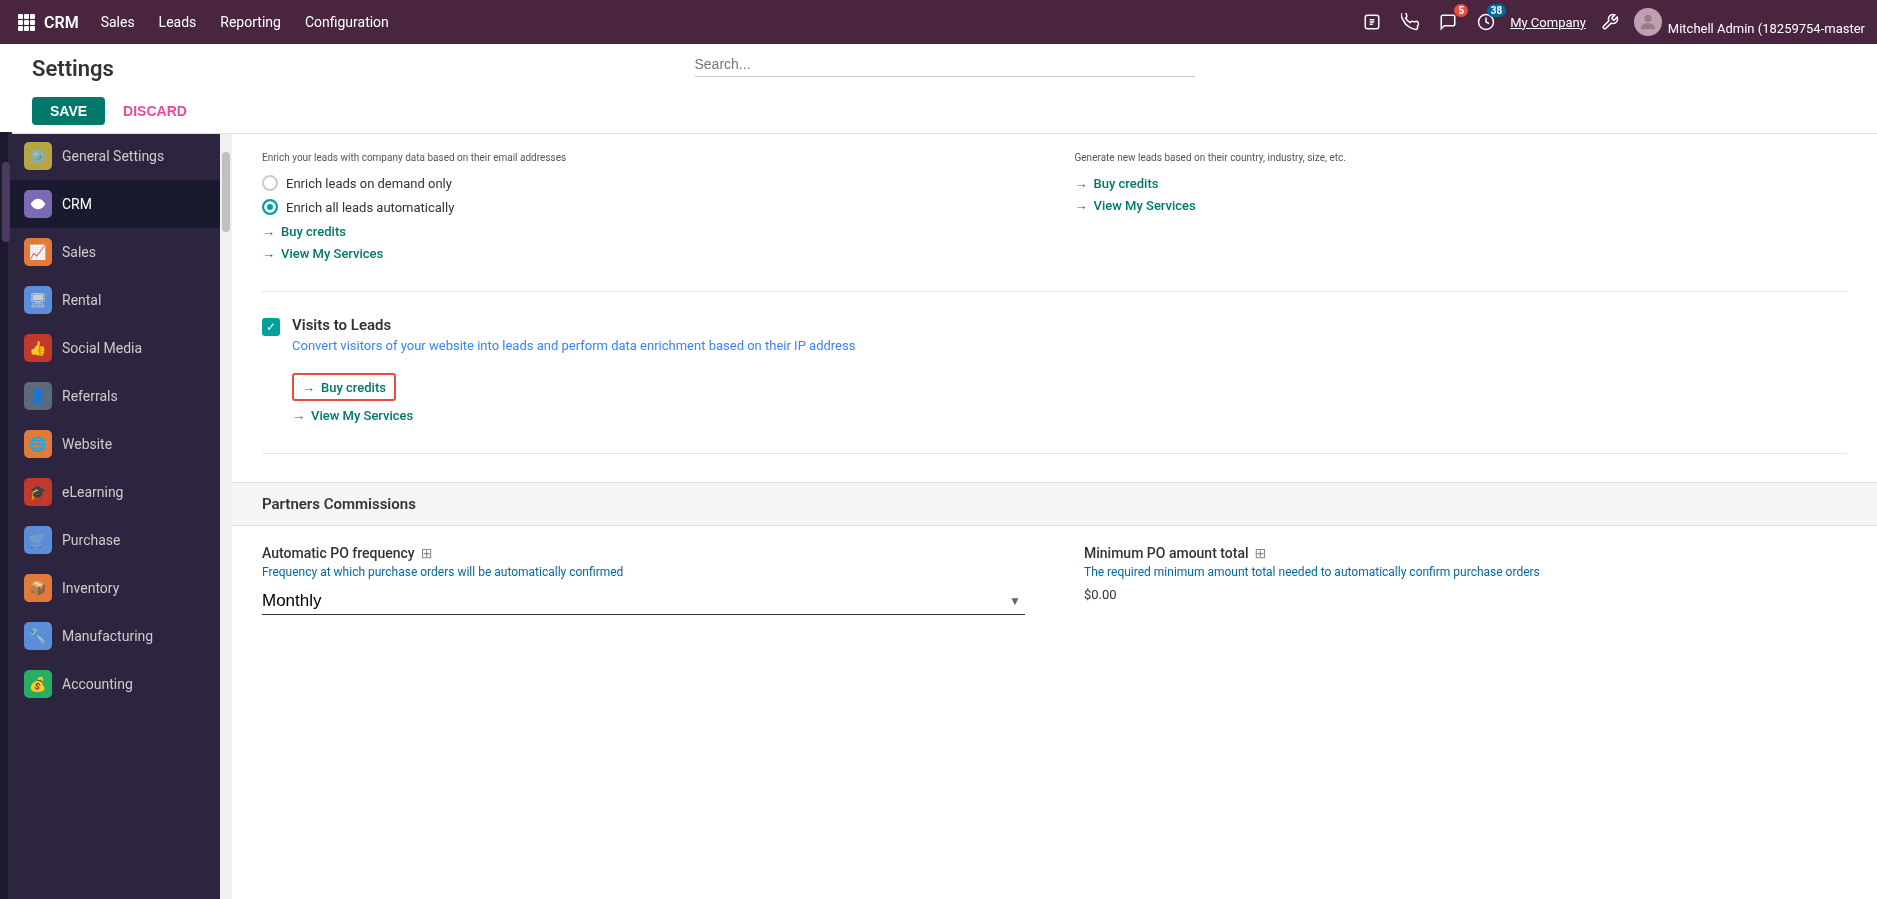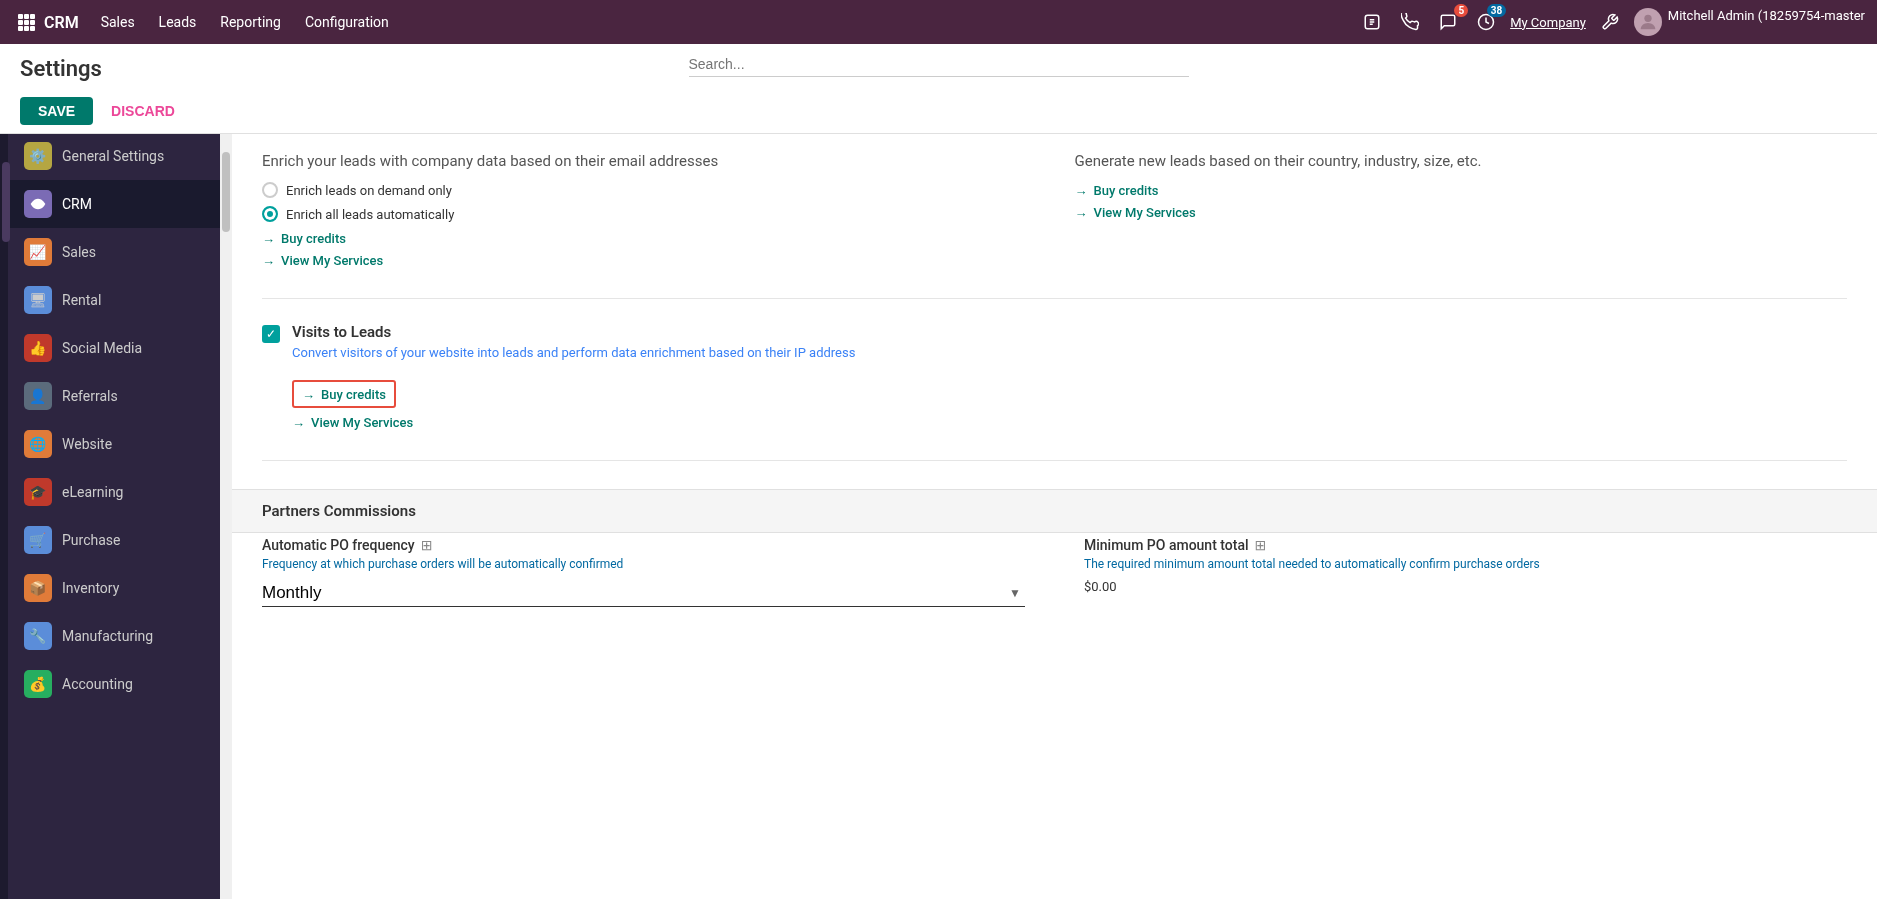--- a/index.html
+++ b/index.html
@@ -20,28 +20,28 @@
     }
     .topnav-grid-icon { display: flex; align-items: center; justify-content: center; width: 28px; height: 28px; cursor: pointer; }
     .topnav-app-name { font-size: 16px; font-weight: 600; margin-right: 8px; }
     .topnav-menu-item { padding: 4px 10px; font-size: 14px; cursor: pointer; border-radius: 4px; }
     .topnav-spacer { flex: 1; }
     .topnav-right { display: flex; align-items: center; gap: 10px; }
     .topnav-icon-btn { position: relative; cursor: pointer; display: flex; align-items: center; justify-content: center; width: 28px; height: 28px; }
     .badge { position: absolute; top: -4px; right: -6px; background: #e74c3c; color: #fff; border-radius: 10px; font-size: 10px; padding: 1px 4px; font-weight: 700; }
     .badge-teal { background: #0369a1; }
     .topnav-company { font-size: 13px; cursor: pointer; text-decoration: underline; }
-    .topnav-user { font-size: 13px; cursor: pointer; display: flex; align-items: flex-start; gap: 6px; }
+    .topnav-user { font-size: 13px; cursor: pointer; display: flex; align-items: flex-end; gap: 6px; }
     .avatar { width: 28px; height: 28px; border-radius: 50%; background: #c0a0b0; display: flex; align-items: center; justify-content: center; overflow: hidden; }
 
     
     .settings-header {
       position: fixed;
       top: 44px;
-      left: 0; right: 0;
+      left: 12px; right: 0;
       background: #fff;
       padding: 12px 20px 0 20px;
       z-index: 90;
       border-bottom: 1px solid #e0e0e0;
     }
     .settings-title { font-size: 22px; font-weight: 600; margin-bottom: 8px; }
     .search-bar {
       position: absolute;
       top: 12px;
       left: 50%;
@@ -150,21 +150,21 @@
 
     
     .section-top {
       display: flex;
       gap: 40px;
       padding-bottom: 24px;
       border-bottom: 1px solid #e5e5e5;
       margin-bottom: 24px;
     }
     .section-col { flex: 1; }
-    .section-desc { color: #555; font-size: 15px; margin-bottom: 12px; }
+    .section-desc { color: #555; font-size: 10px; margin-bottom: 12px; }
 
     .radio-option { display: flex; align-items: center; gap: 8px; margin-bottom: 8px; font-size: 13px; }
     .radio-circle { width: 16px; height: 16px; border-radius: 50%; border: 2px solid #ccc; flex-shrink: 0; }
     .radio-circle.selected { border-color: #00a09d; background: #00a09d; box-shadow: inset 0 0 0 3px #fff; }
 
     .link-btn {
       display: inline-flex;
       align-items: center;
       gap: 6px;
       color: #00796b;
@@ -206,21 +206,21 @@
       padding: 12px 30px;
       margin: 0 -30px;
       font-size: 15px;
       font-weight: 600;
       border-top: 1px solid #e0e0e0;
       border-bottom: 1px solid #e0e0e0;
     }
     .partners-grid {
       display: flex;
       gap: 59px;
-      margin-top: 4px;
+      margin-top: 19px;
     }
     .partners-col { flex: 1; }
     .field-label { font-size: 14px; font-weight: 500; margin-bottom: 4px; display: flex; align-items: center; gap: 6px; }
     .field-desc { font-size: 12px; color: #0369a1; margin-bottom: 8px; }
     .field-value { font-size: 13px; color: #333; margin-top: 8px; }
     .select-wrapper {
       position: relative;
       display: inline-block;
       width: 100%;
     }

